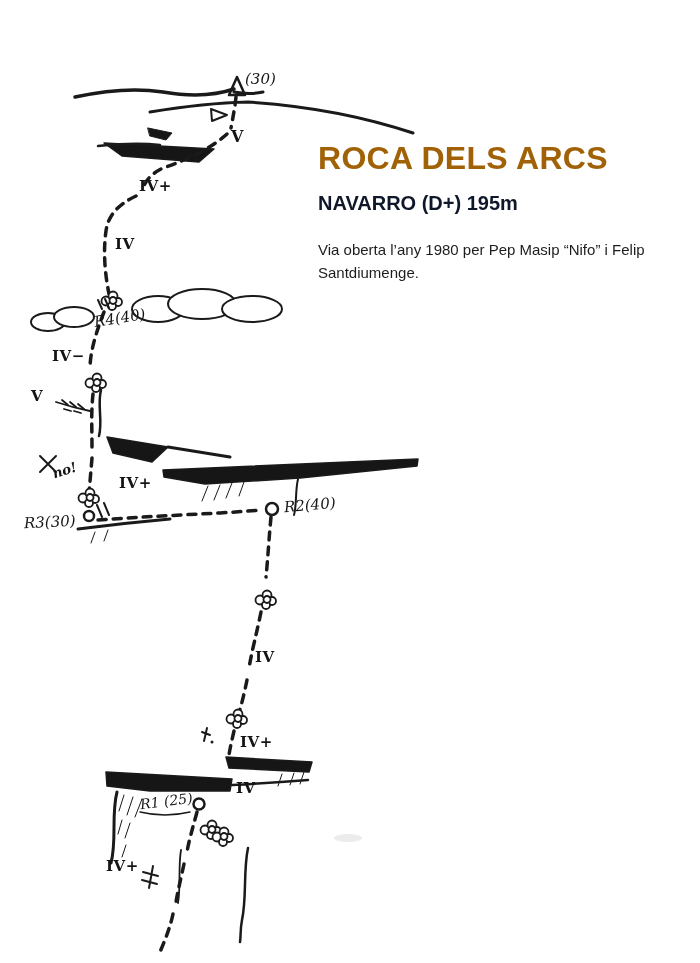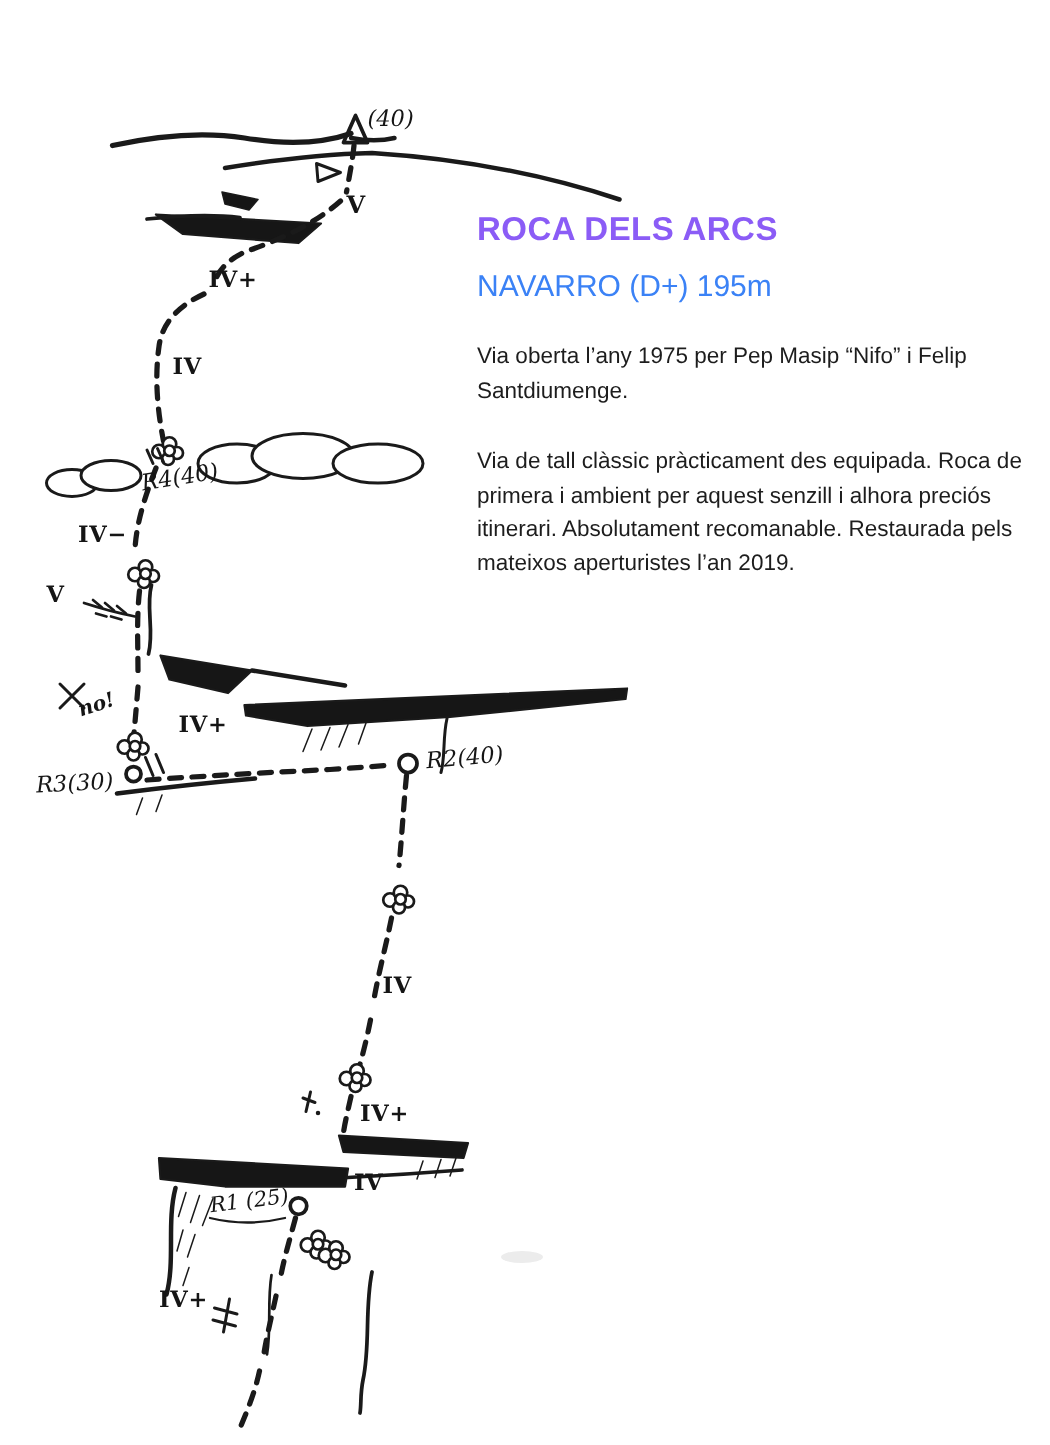--- a/index.html
+++ b/index.html
@@ -2,22 +2,22 @@
 <html><head>
 <meta charset="utf-8">
 <style>
   html,body{margin:0;padding:0;}
   body{
     width:700px;height:963px;position:relative;background:#ffffff;
     font-family:"Liberation Sans",sans-serif;overflow:hidden;color:#1a1a1a;
   }
   .topo-svg{position:absolute;left:0;top:0;}
   .info{position:absolute;left:318px;top:140px;width:366px;}
-  .title{font-size:22px;font-weight:700;letter-spacing:0.3px;color:#8b5cf6;line-height:1.15;margin:0;}
-  .subtitle{font-size:20px;font-weight:400;color:#3b82f6;margin-top:15px;}
+  .title{font-size:32px;font-weight:700;letter-spacing:0.3px;color:#a16207;line-height:1.15;margin:0;}
+  .subtitle{font-size:20px;font-weight:700;color:#0f172a;margin-top:15px;}
   .para{font-size:15px;line-height:1.52;color:#1d1d1d;margin-top:24px;}
   .topo-label{position:absolute;white-space:nowrap;color:#151515;}
   .hand{font-family:"DejaVu Serif",serif;font-style:italic;font-size:15px;}
   .grade{font-family:"DejaVu Serif",serif;font-weight:700;font-size:15px;letter-spacing:0.5px;}
   .r-small{font-size:14px;}
   .warn{font-size:13.5px;font-weight:700;}
 </style>
 </head>
 <body>
 
@@ -134,35 +134,34 @@
     <path d="M122,820 l-4,14"></path>
       <path d="M130,823 l-5,15"></path>
       <path d="M126,845 l-4,12"></path>
     <path d="M248,848 C243,872 247,897 242,920 C240,930 241,936 240,942" stroke-width="2.5"></path>
     <path d="M181,850 C178,868 181,886 178,903" stroke-width="1.8"></path>
   </g>
 
   <ellipse cx="348" cy="838" rx="14" ry="4" fill="#ececec"></ellipse>
 </svg>
 
-<div class="topo-label hand" style="left:245px;top:70px">(40)</div>
+<div class="topo-label hand" style="left:245px;top:70px">(30)</div>
 <div class="topo-label grade" style="left:231px;top:127px;font-size:16px">V</div>
 <div class="topo-label grade" style="left:139px;top:177px">IV+</div>
 <div class="topo-label grade" style="left:115px;top:235px">IV</div>
 <div class="topo-label hand" style="left:94px;top:309px;transform:rotate(-9deg)">R4(40)</div>
 <div class="topo-label grade" style="left:52px;top:347px">IV−</div>
 <div class="topo-label grade" style="left:31px;top:387px">V</div>
 <div class="topo-label hand warn" style="left:52px;top:462px;transform:rotate(-18deg)">no!</div>
 <div class="topo-label grade" style="left:119px;top:474px">IV+</div>
 <div class="topo-label hand" style="left:24px;top:513px;transform:rotate(-3deg)">R3(30)</div>
 <div class="topo-label hand" style="left:284px;top:496px;transform:rotate(-5deg)">R2(40)</div>
 <div class="topo-label grade" style="left:255px;top:648px">IV</div>
 <div class="topo-label grade" style="left:240px;top:733px">IV+</div>
 <div class="topo-label grade" style="left:236px;top:779px">IV</div>
 <div class="topo-label hand r-small" style="left:140px;top:793px;transform:rotate(-7deg)">R1 (25)</div>
 <div class="topo-label grade" style="left:106px;top:857px">IV+</div>
 
 <div class="info">
   <div class="title">ROCA DELS ARCS</div>
   <div class="subtitle">NAVARRO (D+) 195m</div>
-  <div class="para">Via oberta l’any 1975 per Pep Masip “Nifo” i Felip Santdiumenge.</div>
-  <div class="para">Via de tall clàssic pràcticament des equipada. Roca de primera i ambient per aquest senzill i alhora preciós itinerari. Absolutament recomanable. Restaurada pels mateixos aperturistes l’an 2019.</div>
+  <div class="para">Via oberta l’any 1980 per Pep Masip “Nifo” i Felip Santdiumenge.</div>
 </div>
 
 </body></html>

